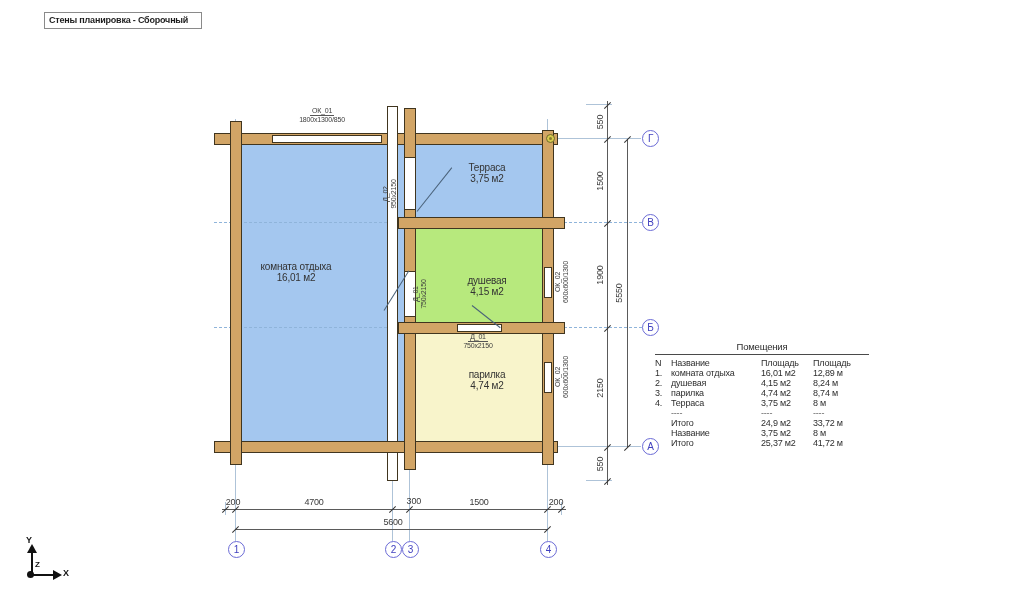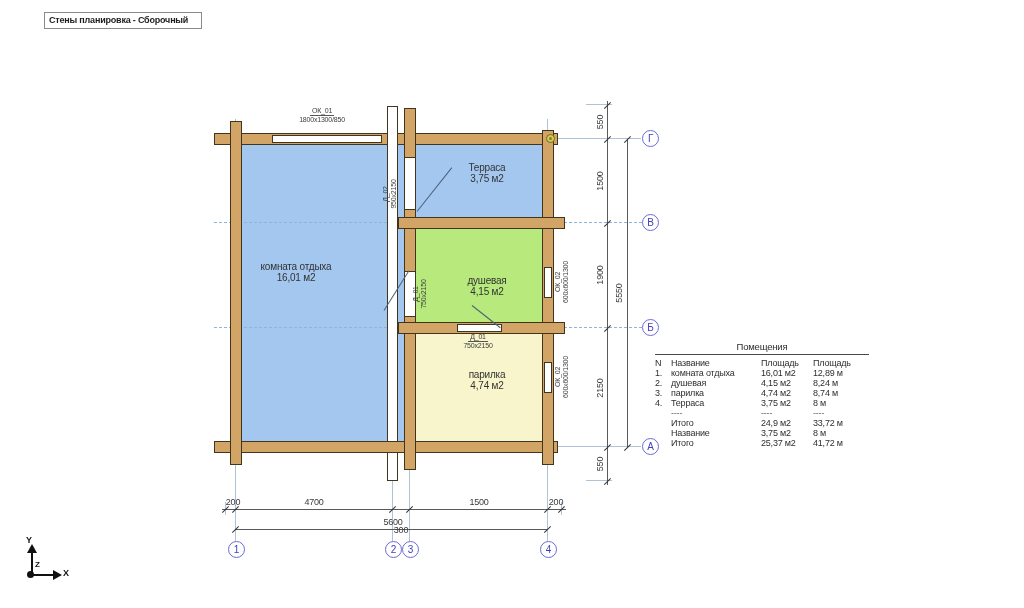--- a/index.html
+++ b/index.html
@@ -146,21 +146,21 @@
   <div class="tick" style="left:221px;top:509px;"></div>
   <div class="tick" style="left:231px;top:509px;"></div>
   <div class="tick" style="left:388px;top:509px;"></div>
   <div class="tick" style="left:405px;top:509px;"></div>
   <div class="tick" style="left:543px;top:509px;"></div>
   <div class="tick" style="left:557px;top:509px;"></div>
   <div class="tick" style="left:231px;top:529px;"></div>
   <div class="tick" style="left:543px;top:529px;"></div>
   <div class="dimtxt" style="left:213px;top:497px;width:40px;">200</div>
   <div class="dimtxt" style="left:294px;top:497px;width:40px;">4700</div>
-  <div class="dimtxt" style="left:381px;top:525px;width:40px;">300</div>
+  <div class="dimtxt" style="left:381px;top:496px;width:40px;text-align:right;">300</div>
   <div class="dimtxt" style="left:459px;top:497px;width:40px;">1500</div>
   <div class="dimtxt" style="left:536px;top:497px;width:40px;">200</div>
   <div class="dimtxt" style="left:373px;top:517px;width:40px;">5600</div>
 
   <div class="dimline" style="left:607px;top:101px;width:1px;height:384px;"></div>
   <div class="dimline" style="left:627px;top:139px;width:1px;height:308px;"></div>
   <div class="tick" style="left:603px;top:105px;"></div>
   <div class="tick" style="left:603px;top:139px;"></div>
   <div class="tick" style="left:603px;top:223px;"></div>
   <div class="tick" style="left:603px;top:328px;"></div>

